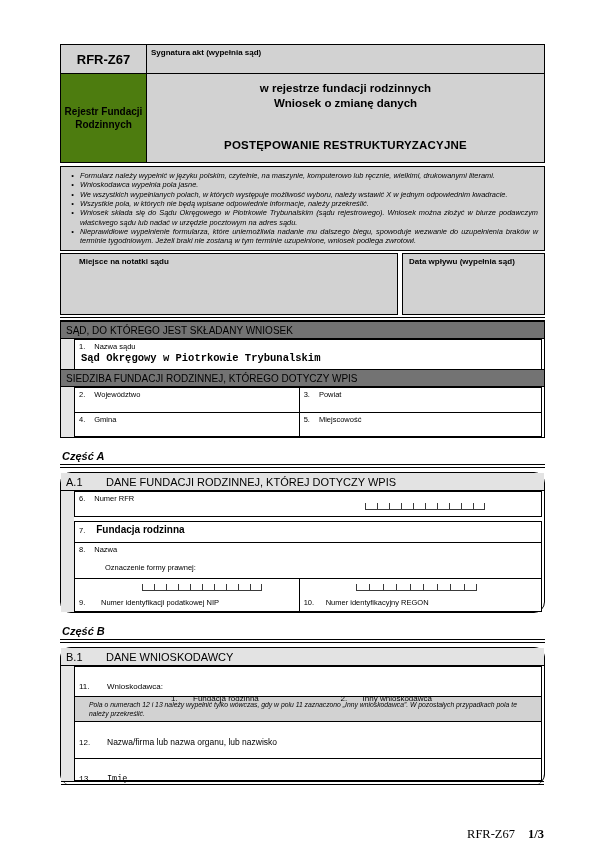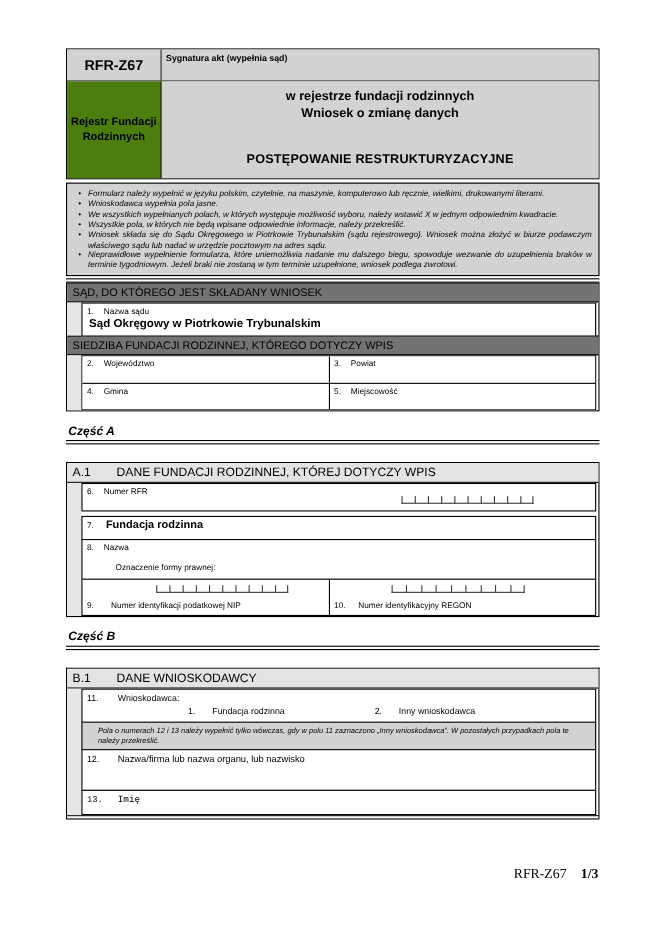--- a/index.html
+++ b/index.html
@@ -41,33 +41,33 @@
   .sec-num{width:40px;flex:none;}
   .body-flex{display:flex;}
   .gutter{width:13px;background:#e6e6e6;flex:none;}
   .fields{flex:1;min-width:0;padding-right:2px;}
 
   .fbox{border:1px solid #000;background:#fff;position:relative;box-sizing:border-box;}
   .fline{display:flex;align-items:baseline;padding:2px 4px 0 4px;}
   .fno{font-size:7.5px;flex:none;margin-right:9px;}
   .fno-w{font-size:7.5px;flex:none;width:22px;}
   .flab{font-size:7.5px;}
-  .fval{font-weight:bold;font-size:10.5px;padding:1px 4px 3px 6px;}
+  .fval{font-weight:bold;font-size:10.5px;padding:1px 4px 3px 6px;font-family:Liberation Mono, monospace;}
 
   
   .grid2{display:grid;grid-template-columns:48% 52%;}
   .gcell{height:24px;box-sizing:border-box;border:0 solid #000;background:#fff;}
   .gcell:nth-child(2n){border-left:1px solid #000;}
   .gcell:nth-child(n+3){border-top:1px solid #000;}
   .grid-box{border:1px solid #000;background:#fff;}
 
   
   .part-title{font-style:italic;font-weight:bold;font-size:11px;margin:0 0 2px 2px;}
   .mt12{margin-top:12px;}
-  .mt4{margin-top:16px;}
+  .mt4{margin-top:4px;border-radius:11px;}
 
   
   .comb{display:inline-flex;align-items:flex-end;}
   .comb-cell{display:inline-block;width:12px;height:7px;border-left:1.2px solid #3a3a3a;border-bottom:1.2px solid #3a3a3a;box-sizing:border-box;}
   .comb .comb-cell:last-child{border-right:1.2px solid #3a3a3a;}
   .comb-wide .comb-cell{width:13.5px;}
 
   
   .box6{height:26px;margin-top:0;}
   .box6 .comb{position:absolute;right:56px;top:11px;}
@@ -81,21 +81,21 @@
   .c9 .comb{position:absolute;left:67px;top:5px;}
   .c10 .comb{position:absolute;left:56px;top:5px;}
   .comb-lab{position:absolute;left:4px;bottom:4px;display:flex;align-items:baseline;}
 
   
   .box11{height:31px;}
   .opt-line{position:relative;height:14px;font-size:8px;margin-top:3px;}
   .opt1{position:absolute;left:96px;display:flex;}
   .opt2{position:absolute;left:57%;display:flex;}
   .optno{width:22px;}
-  .f11-line{display:flex;align-items:baseline;padding:3px 4px 0 4px;}
+  .f11-line{display:flex;align-items:baseline;padding:15px 4px 0 4px;}
   .f11-no{font-size:8px;flex:none;width:28px;}
   .f11-lab{font-size:8px;}
   .note-strip{border:1px solid #000;margin-top:-1px;background:#d2d2d2;font-style:italic;font-size:6.8px;line-height:1.35;padding:3px 10px 3px 14px;}
   .box12{height:38px;margin-top:-1px;}
   .box13{height:23px;margin-top:-1px;font-family:Liberation Mono, monospace;}
   .flab-md{font-size:8.5px;}
 
   .bottom-dbl{height:2px;border-top:1.5px solid #000;border-bottom:1.5px solid #000;margin-top:0;}
 
   
@@ -145,20 +145,25 @@
         <div class="instr-item">
           <span class="bullet">•</span>
           <span class="instr-text">Wniosek składa się do Sądu Okręgowego w Piotrkowie Trybunalskim (sądu rejestrowego). Wniosek można złożyć w biurze podawczym właściwego sądu lub nadać w urzędzie pocztowym na adres sądu.</span>
         </div>
         <div class="instr-item">
           <span class="bullet">•</span>
           <span class="instr-text">Nieprawidłowe wypełnienie formularza, które uniemożliwia nadanie mu dalszego biegu, spowoduje wezwanie do uzupełnienia braków w terminie tygodniowym. Jeżeli braki nie zostaną w tym terminie uzupełnione, wniosek podlega zwrotowi.</span>
         </div>
       </div>
 
+    <div class="notes-row">
+      <div class="notes-left">Miejsce na notatki sądu</div>
+      <div class="notes-gap"></div>
+      <div class="notes-right">Data wpływu (wypełnia sąd)</div>
+    </div>
 
     <div class="dblrule"></div>
 
     <div class="section">
       <div class="sec-hd">SĄD, DO KTÓREGO JEST SKŁADANY WNIOSEK</div>
       <div class="body-flex">
         <div class="gutter"></div>
         <div class="fields">
           <div class="fbox" style="height:31px;margin-bottom:-1px;">
             <div class="fline">

